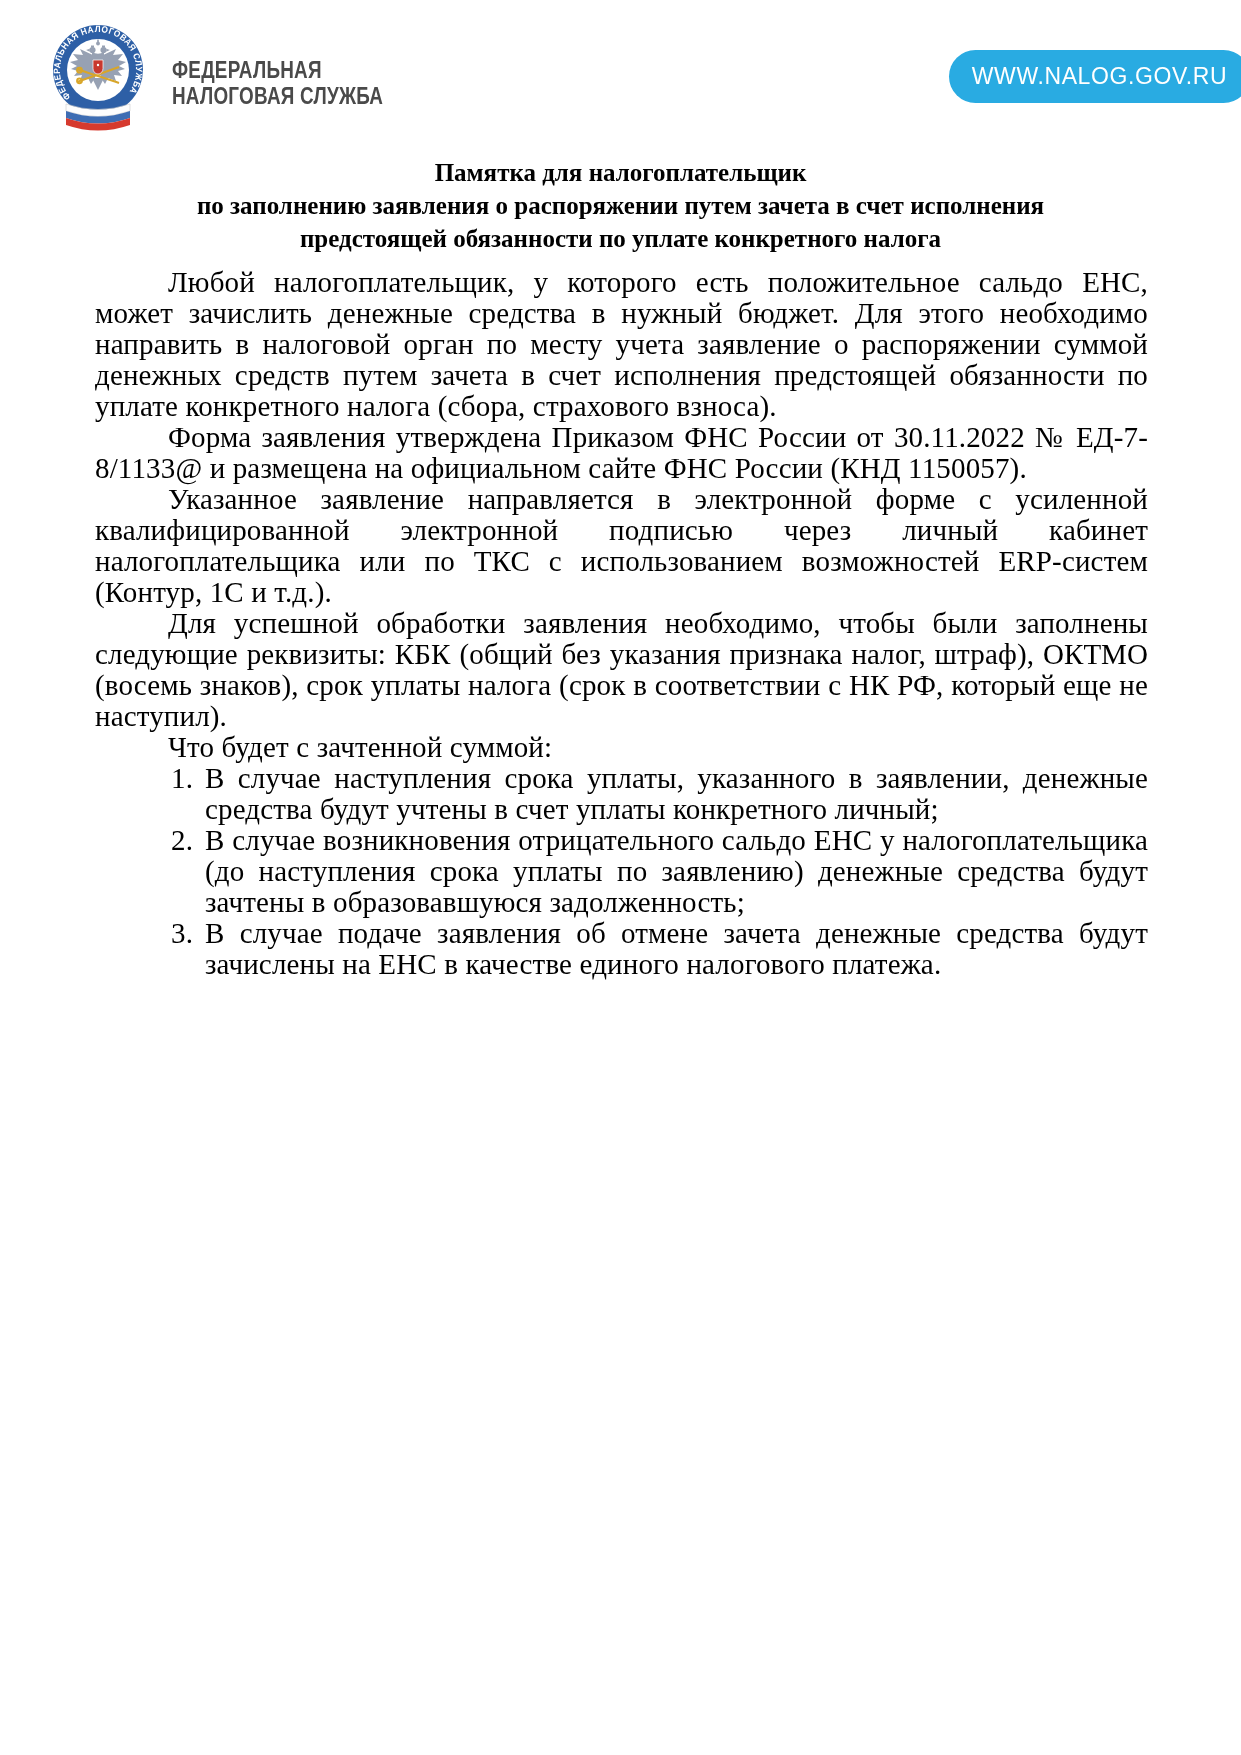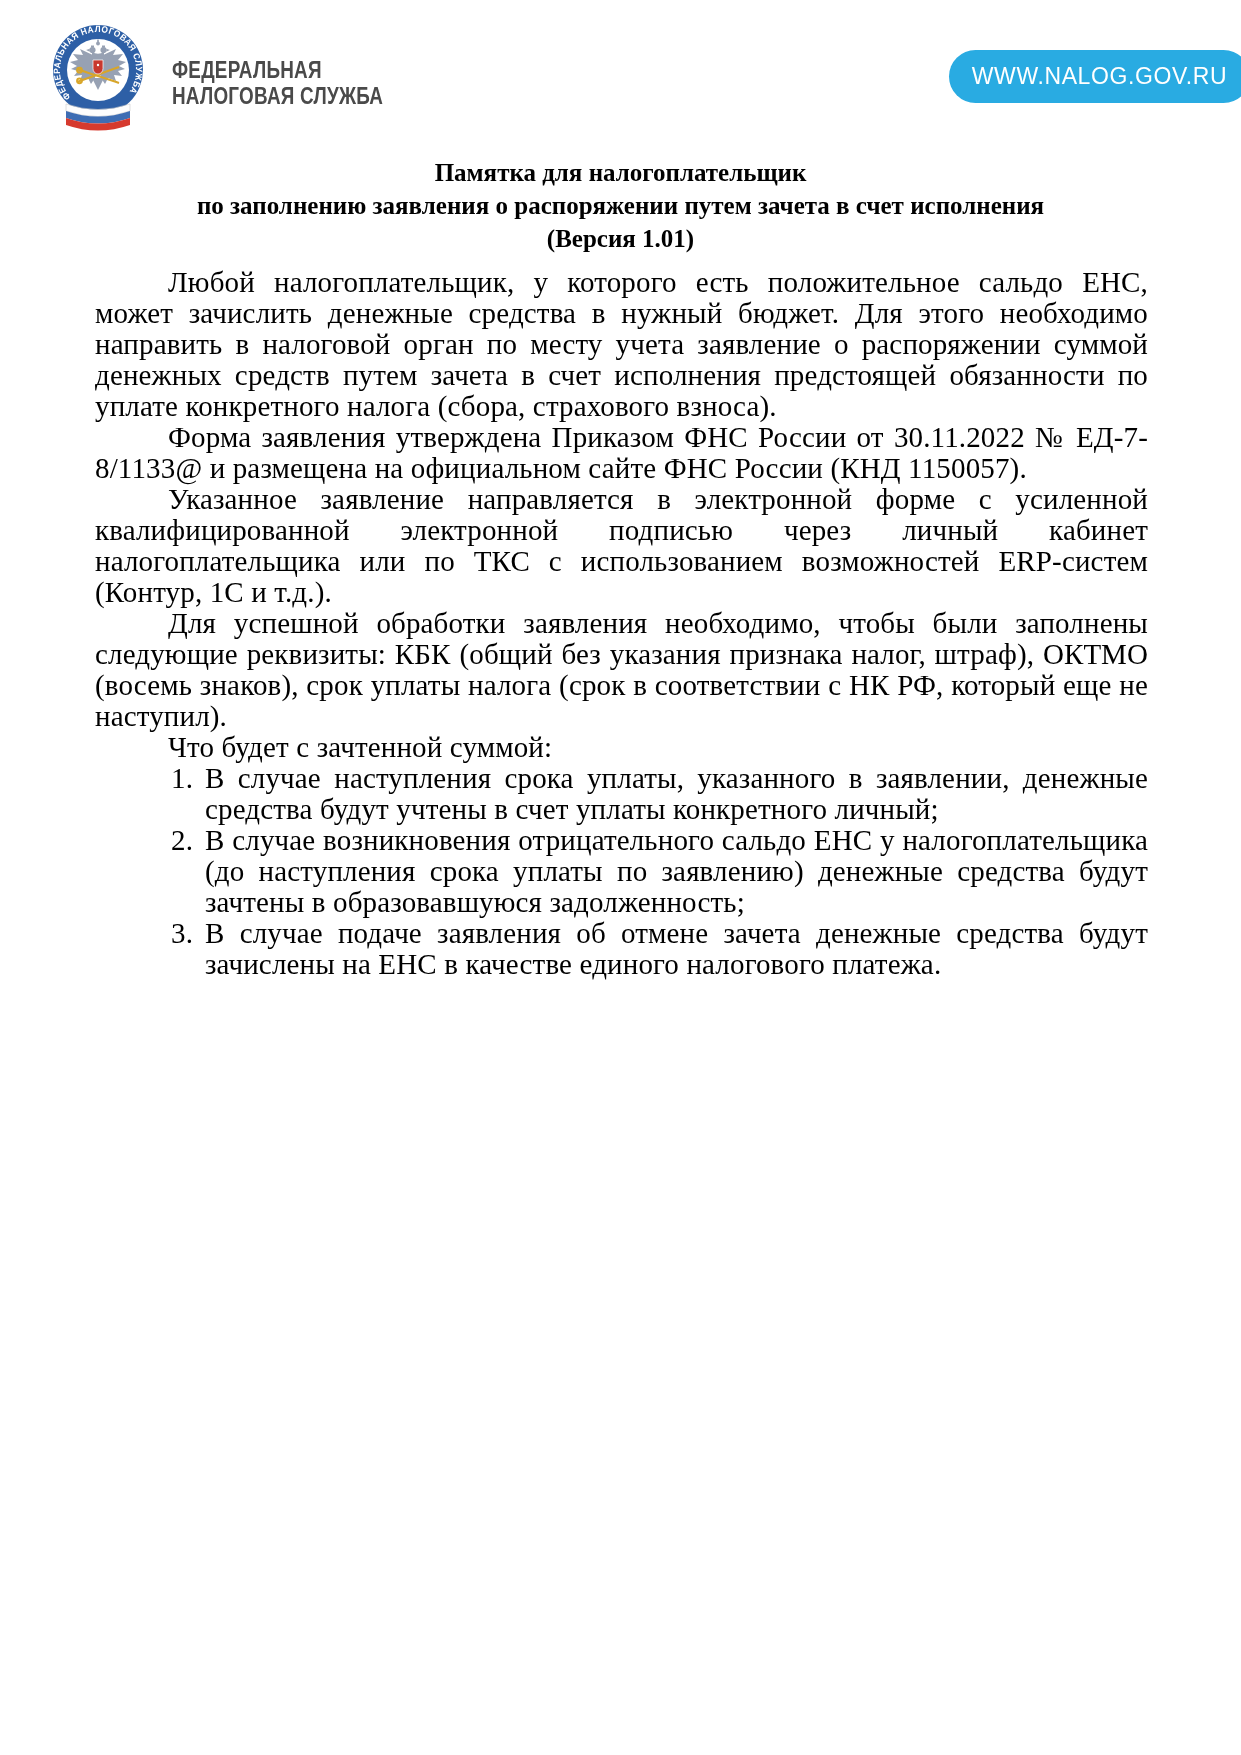--- a/index.html
+++ b/index.html
@@ -117,21 +117,21 @@
       <div>ФЕДЕРАЛЬНАЯ</div>
       <div>НАЛОГОВАЯ СЛУЖБА</div>
     </div>
 
     <div class="badge">WWW.NALOG.GOV.RU</div>
   </div>
 
   <div class="doc-title">
     <div>Памятка для налогоплательщик</div>
     <div>по заполнению заявления о распоряжении путем зачета в счет исполнения</div>
-    <div>(Версия 1.01)</div>
+    <div>предстоящей обязанности по уплате конкретного налога</div>
   </div>
 
   <div class="body">
     <p>Любой налогоплательщик, у которого есть положительное сальдо ЕНС, может зачислить денежные средства в нужный бюджет. Для этого необходимо направить в налоговой орган по месту учета заявление о распоряжении суммой денежных средств путем зачета в счет исполнения предстоящей обязанности по уплате конкретного налога (сбора, страхового взноса).</p>
     <p class="gap-before">Форма заявления утверждена Приказом ФНС России от 30.11.2022 № ЕД-7-8/1133@ и размещена на официальном сайте ФНС России (КНД 1150057).</p>
     <p>Указанное заявление направляется в электронной форме с усиленной квалифицированной электронной подписью через личный кабинет налогоплательщика или по ТКС с использованием возможностей ERP-систем (Контур, 1С и т.д.).</p>
     <p>Для успешной обработки заявления необходимо, чтобы были заполнены следующие реквизиты: КБК (общий без указания признака налог, штраф), ОКТМО (восемь знаков), срок уплаты налога (срок в соответствии с НК РФ, который еще не наступил).</p>
 
     <p class="list-intro">Что будет с зачтенной суммой:</p>
 

